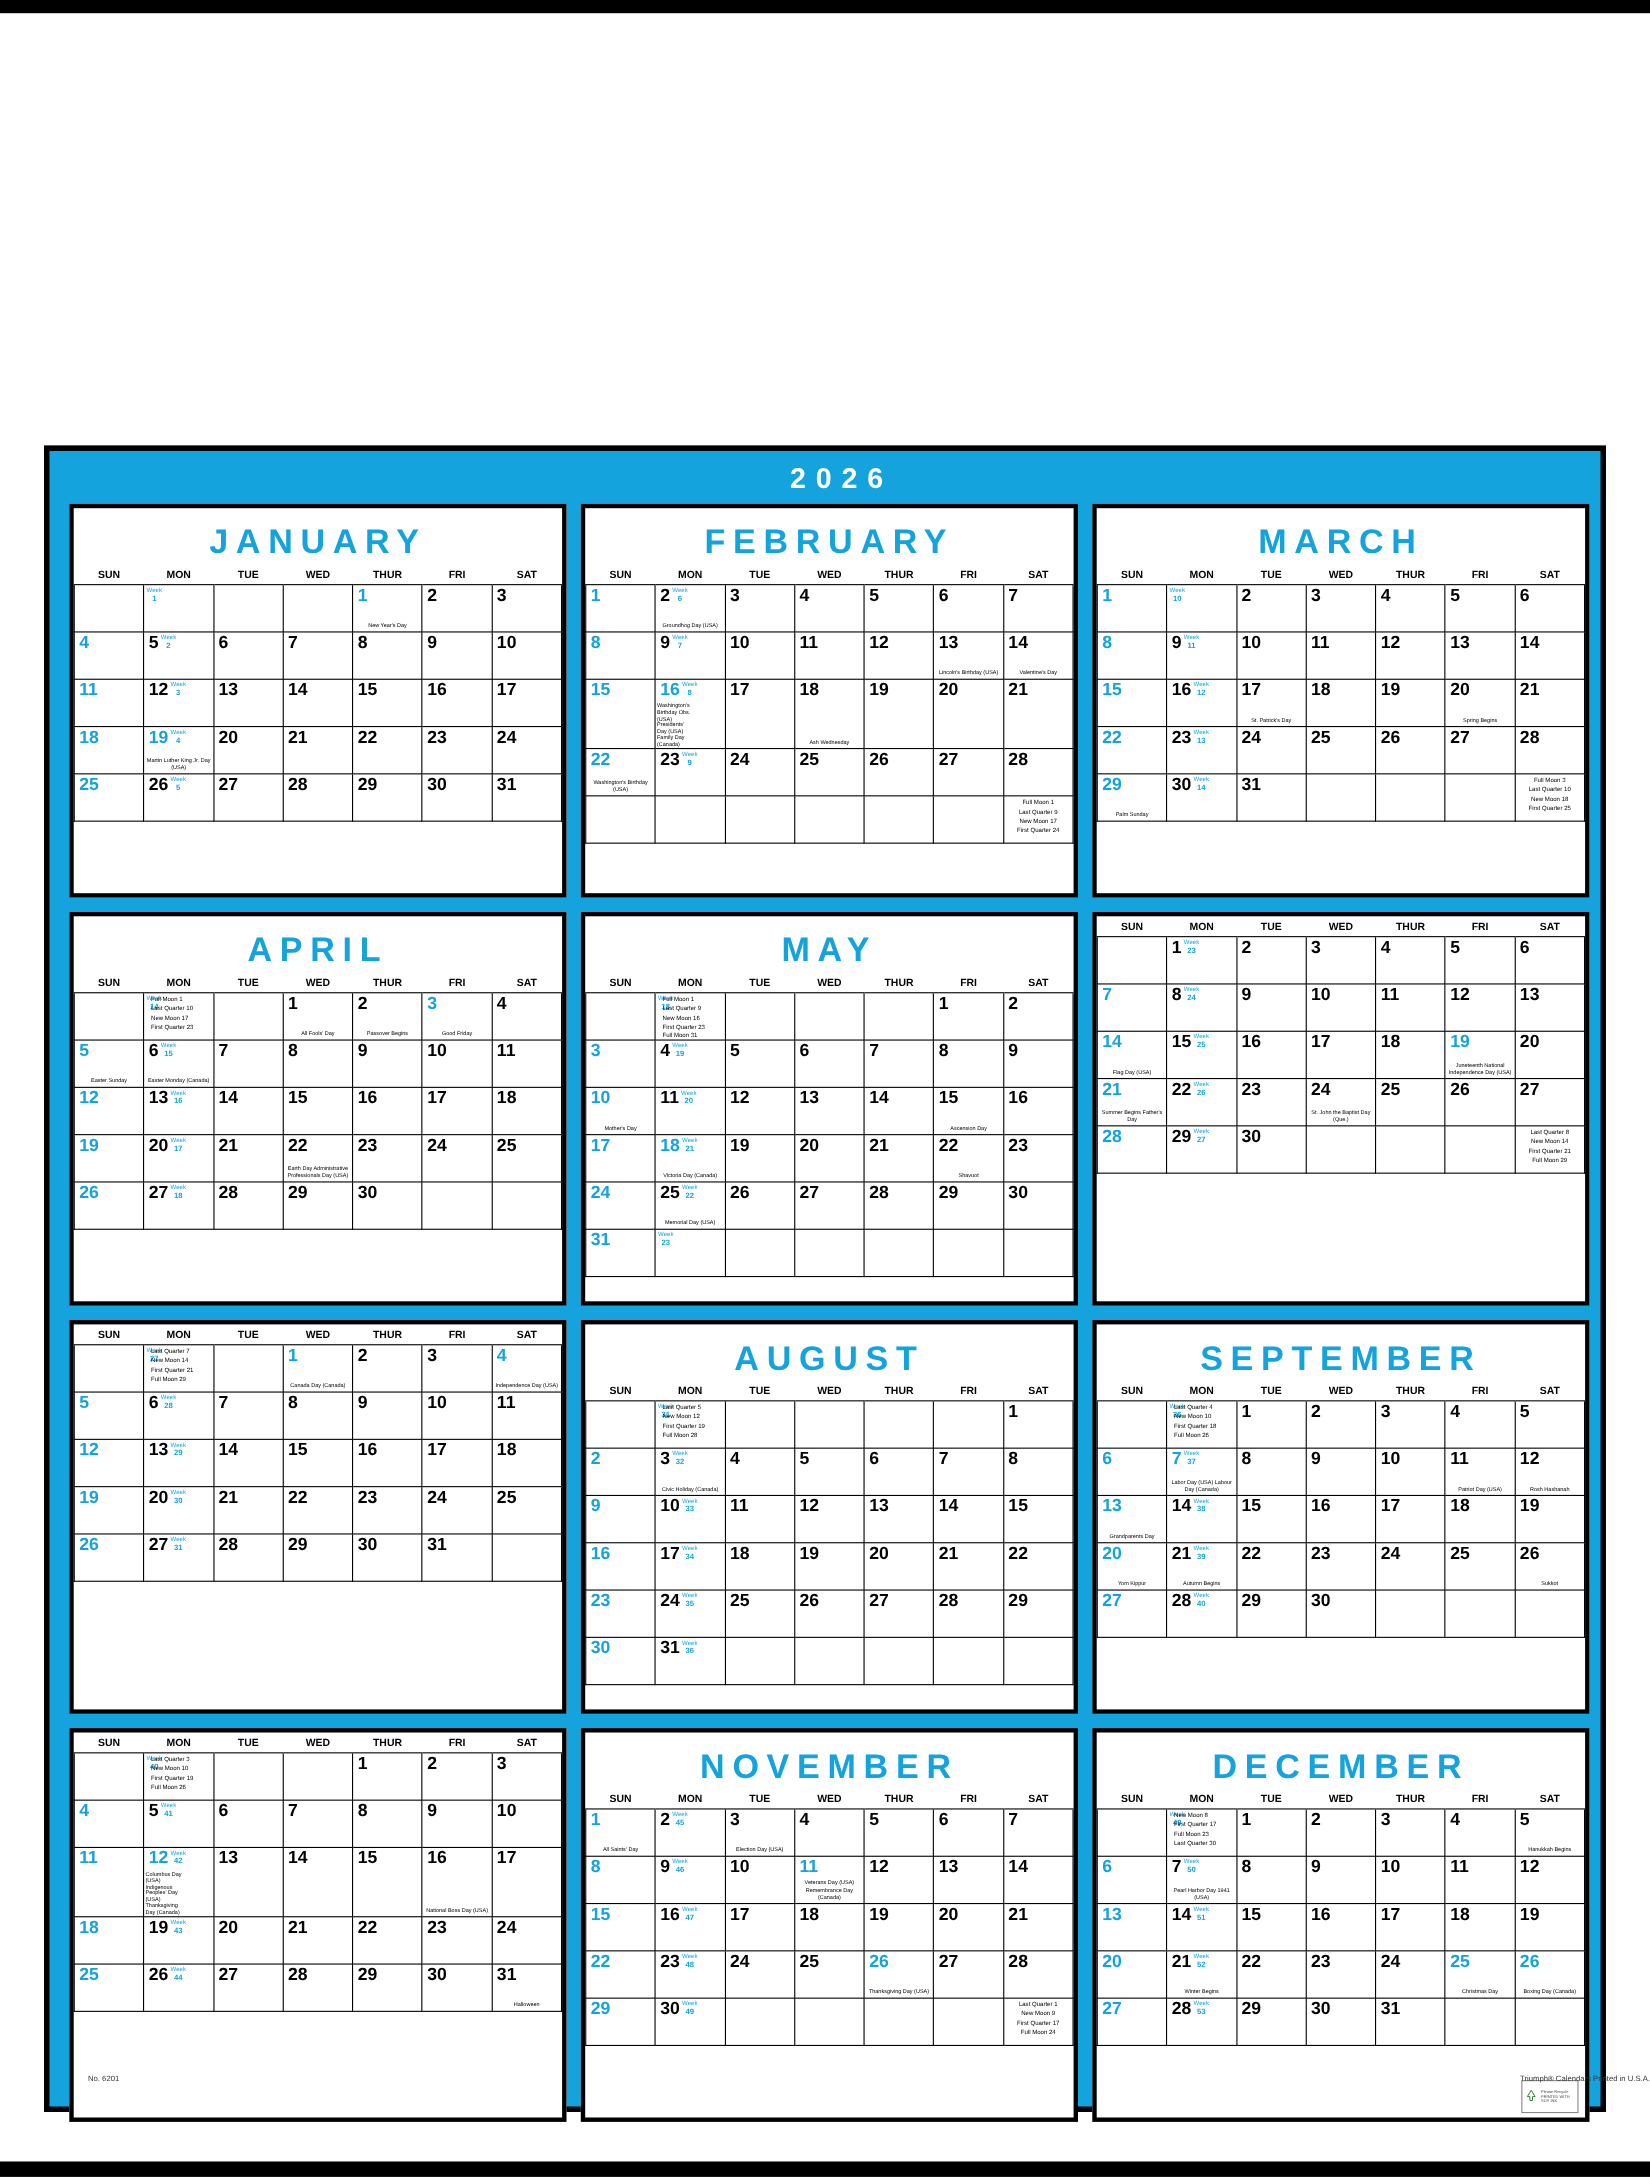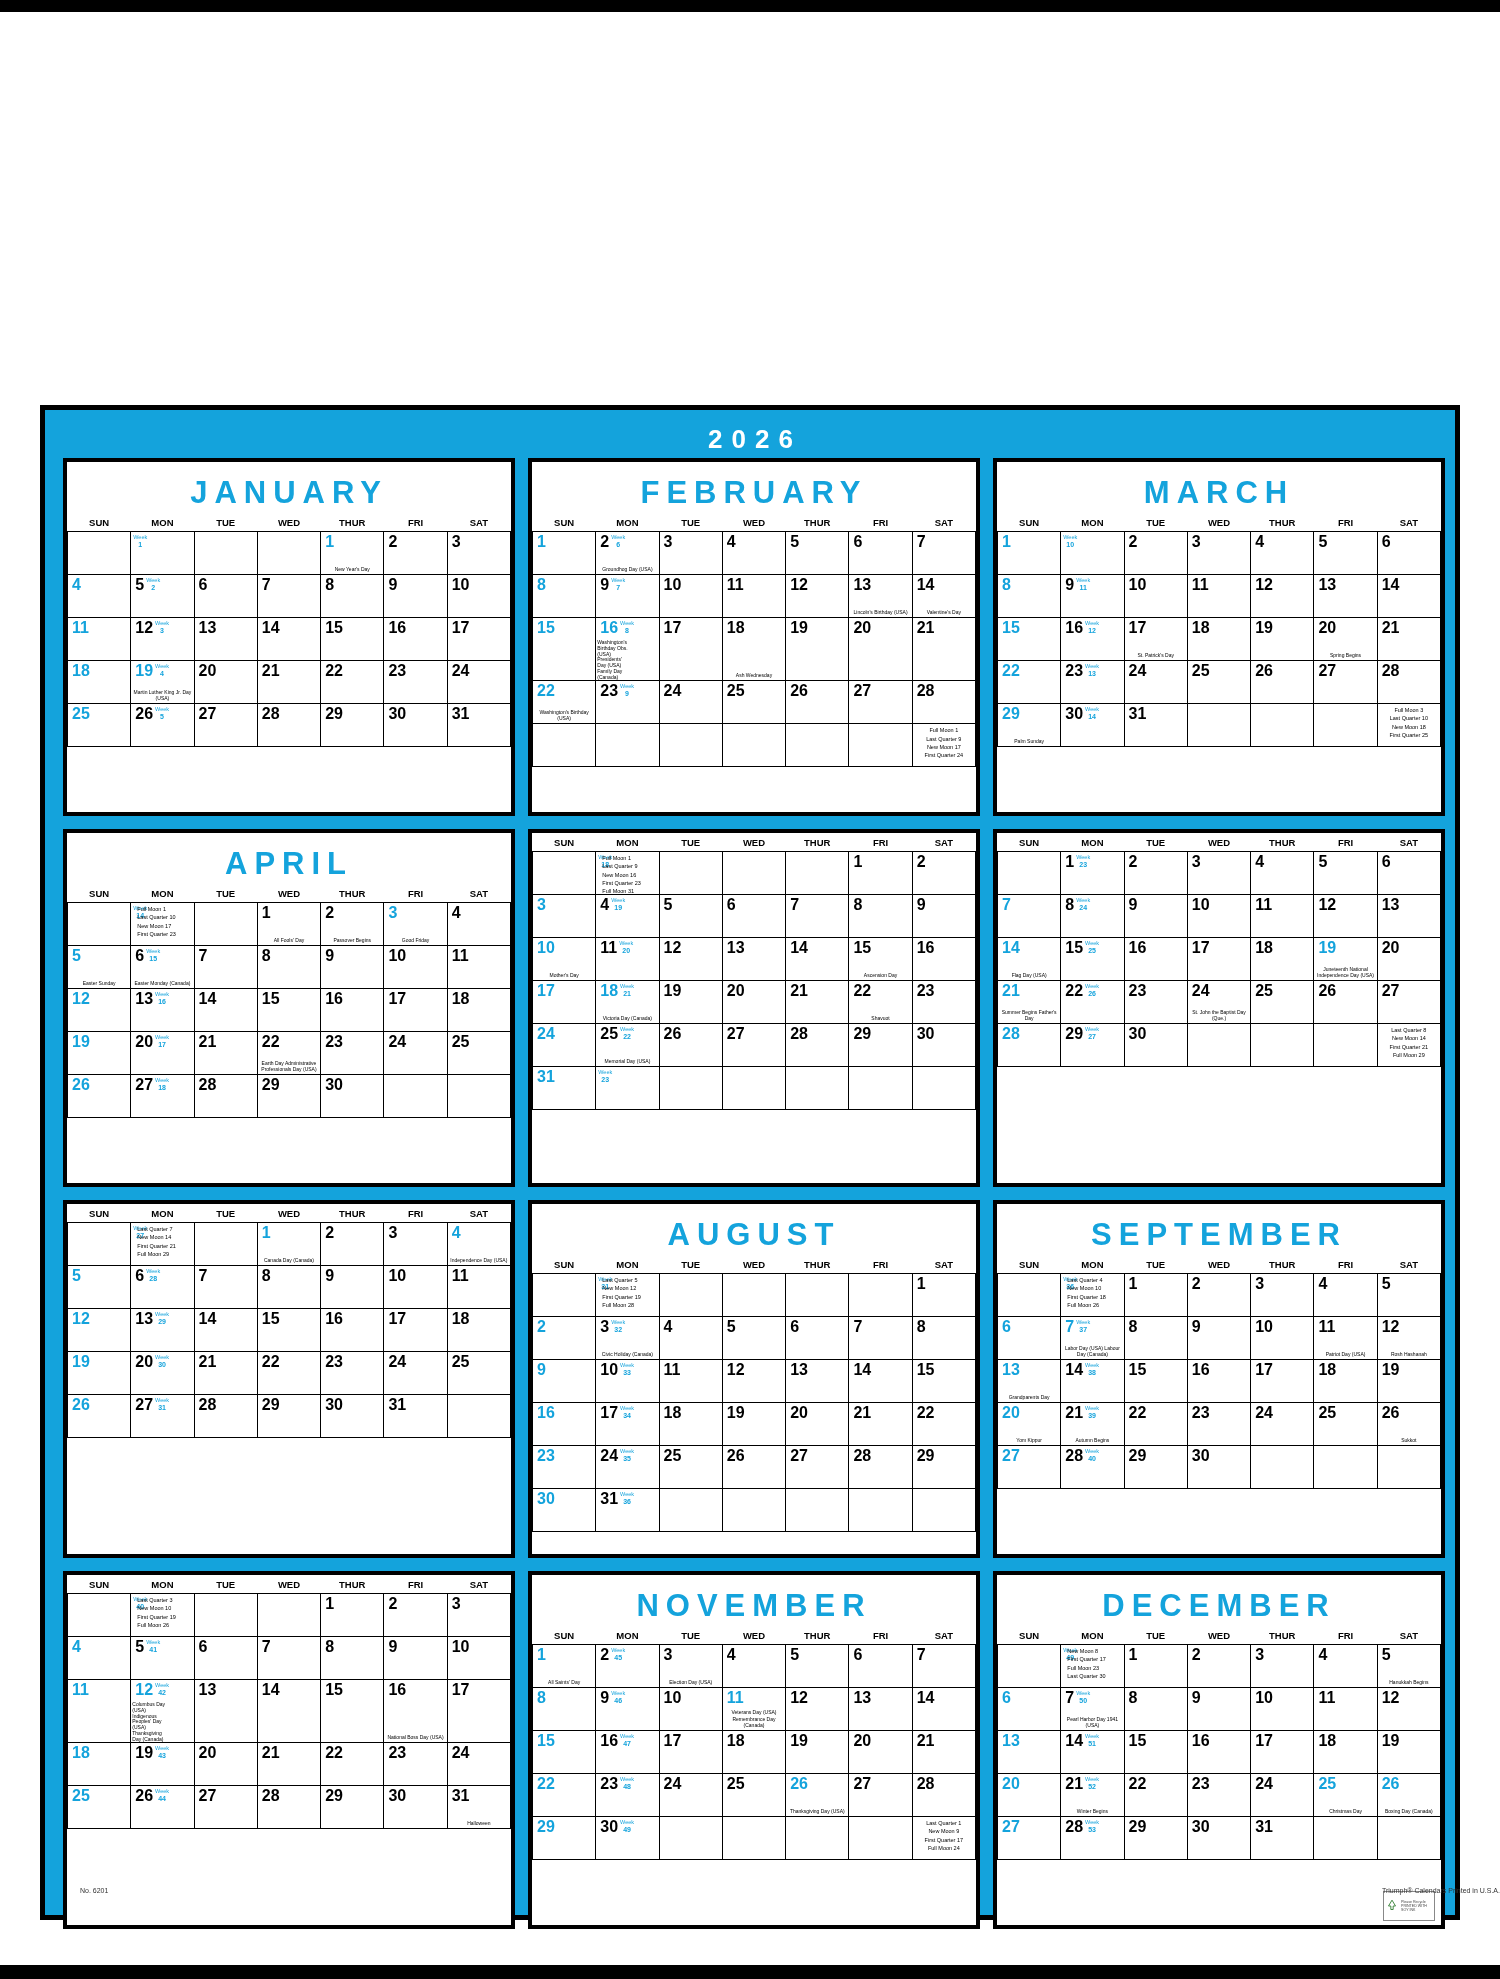--- a/index.html
+++ b/index.html
@@ -1,21 +1,21 @@
 <!DOCTYPE html>
 <html><head>
 <meta charset="utf-8">
 <style>
   html,body{margin:0;padding:0;background:#fff;}
   body{width:1500px;height:1979px;font-family:"Liberation Sans",sans-serif;position:relative;}
   .bar-top{position:absolute;left:0;top:0;width:1500px;height:12px;background:#000;}
   .bar-bot{position:absolute;left:0;bottom:0;width:1500px;height:14px;background:#000;}
   .sheet{position:absolute;left:40px;top:405px;width:1420px;height:1515px;background:#fff;}
   .frame{position:absolute;left:0;top:0;width:1420px;height:1515px;border:5px solid #000;box-sizing:border-box;background:#14a3dc;}
-  .yearbar{position:absolute;left:5px;top:5px;width:1410px;height:40px;display:flex;align-items:flex-end;justify-content:center;}
+  .yearbar{position:absolute;left:15px;top:5px;width:1410px;height:40px;display:flex;align-items:center;justify-content:center;}
   .yeartext{color:#fff;font-size:26px;font-weight:bold;letter-spacing:9px;}
   .grid{position:absolute;left:18px;top:48px;width:1384px;display:flex;flex-wrap:wrap;gap:13px;}
   .month{width:452px;height:358px;background:#fff;border:4px solid #000;box-sizing:border-box;position:relative;}
   .mname{text-align:center;font-size:31px;font-weight:bold;color:#14a3dc;letter-spacing:7px;padding-top:13px;padding-bottom:2px;}
   table.cal{width:100%;border-collapse:collapse;table-layout:fixed;}
   table.cal th{font-size:9.5px;font-weight:bold;color:#000;padding:4px 0 3px 0;border-bottom:1px solid #000;}
   table.cal td{border:1px solid #000;height:42px;vertical-align:top;position:relative;padding:0;}
   .dn{font-size:16px;font-weight:bold;padding-left:4px;padding-top:2px;display:inline-block;line-height:1;}
   .wk{display:inline-block;font-size:5.5px;color:#14a3dc;line-height:1.05;text-align:center;vertical-align:top;padding-top:3px;padding-left:2px;}
   .wk b{display:block;font-size:7px;font-weight:bold;}
@@ -305,20 +305,21 @@
                 <td><span class="dn">28</span></td>
                 <td><span class="dn">29</span></td>
                 <td><span class="dn">30</span></td>
                 <td></td>
                 <td></td>
               </tr>
             </tbody>
           </table>
         </div>
         <div class="month">
+          <div class="mname">MAY</div>
           <table class="cal">
             <thead>
               <tr>
                 <th>SUN</th>
                 <th>MON</th>
                 <th>TUE</th>
                 <th>WED</th>
                 <th>THUR</th>
                 <th>FRI</th>
                 <th>SAT</th>

